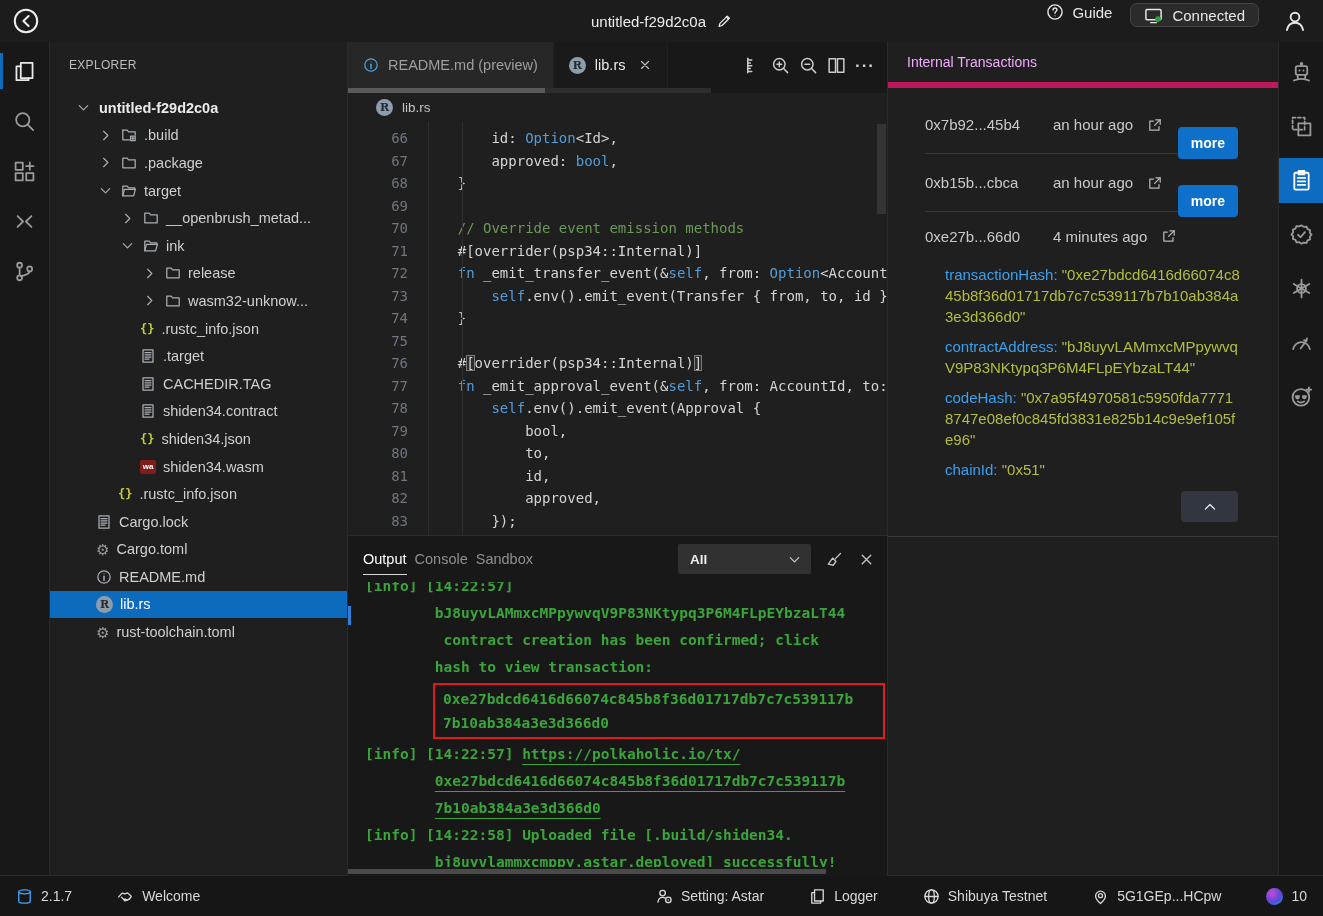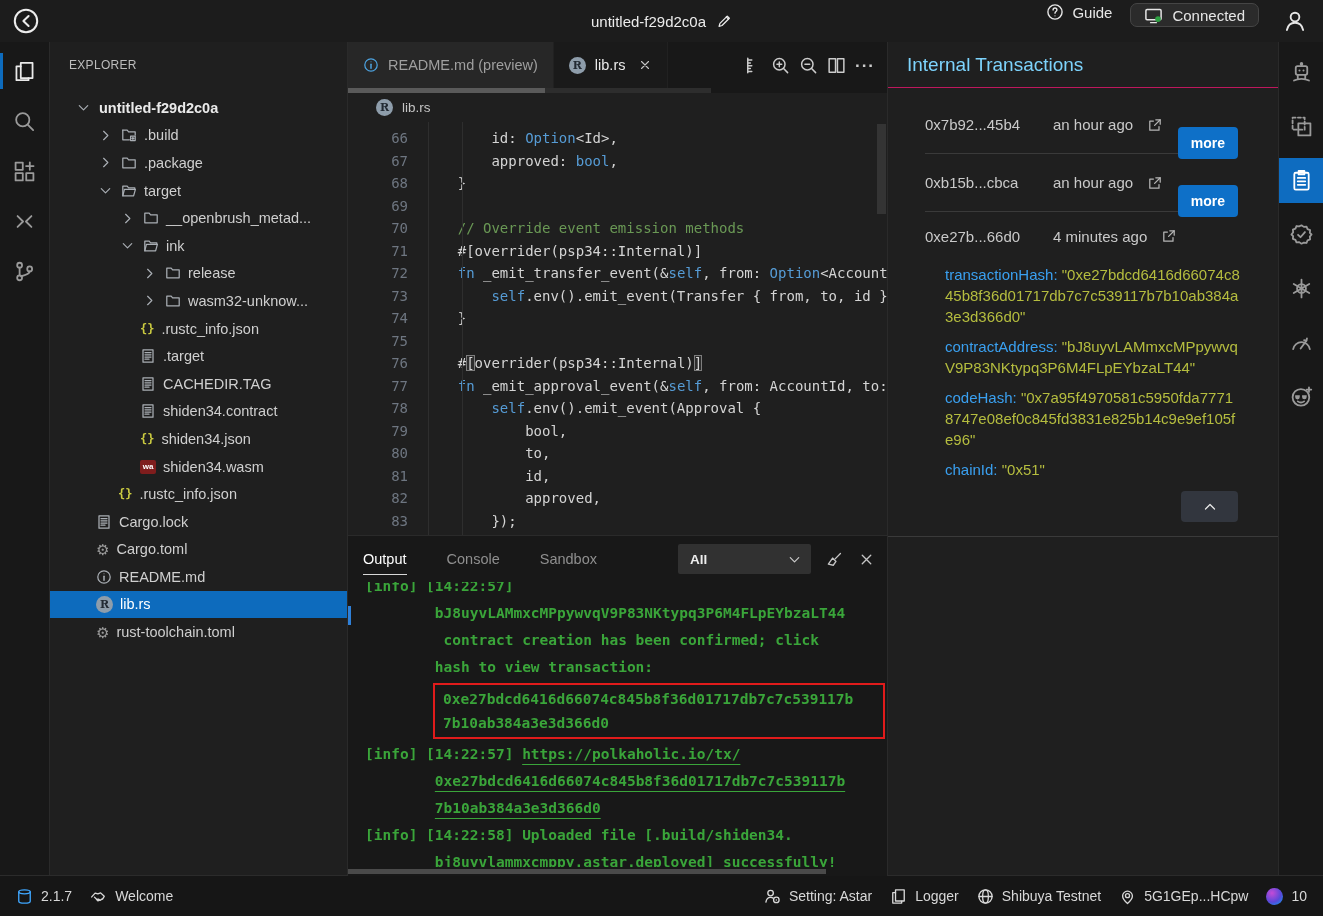--- a/index.html
+++ b/index.html
@@ -100,40 +100,40 @@
   .ol{white-space:pre;height:27px;}
   .u{text-decoration:underline;text-underline-offset:5px;cursor:pointer;}
   .redbox{border:2.5px solid #e01b1b;margin:2px 0 2px 68px;padding:2px 8px;width:452px;cursor:pointer;}
   .redbox .ol{height:24px;line-height:24px;}
   .out-sliver{position:absolute;left:0;top:24px;width:3px;height:19px;background:#2f80d8;}
   .hscroll{flex:0 0 9px;position:relative;background:#181818;}
   .hthumb{position:absolute;left:0;top:2px;height:5px;width:478px;background:#4a4a4a;}
 
   
   .rightpanel{flex:0 0 390px;background:#1f1f1f;display:flex;flex-direction:column;min-width:0;}
-  .rp-header{flex:0 0 46px;display:flex;align-items:center;padding-left:19px;font-size:19px;color:#7dd3fc;border-bottom:1px solid #be185d;}
+  .rp-header{flex:0 0 46px;display:flex;align-items:center;padding-left:19px;font-size:14px;color:#f0abfc;border-bottom:6px solid #be185d;}
   .tx-rows{margin-top:8px;}
   .txrow{display:flex;align-items:center;margin:0 40px 0 37px;height:58px;border-bottom:1px solid #3a3a3a;font-size:15px;color:#c9c9c9;}
   .txrow:last-child{border-bottom:none;height:48px;}
   .txhash{width:118px;}
   .txtime{margin-left:10px;}
   .ext{margin-left:14px;color:#b5b5b5;cursor:pointer;}
   .ext svg{width:16px;height:16px;}
   .more-btn{margin-left:auto;background:#0e70c8;color:#ffffff;border:none;border-radius:4px;font-weight:700;font-size:14px;padding:8px 13px;font-family:"Liberation Sans",sans-serif;cursor:pointer;margin-top:36px;}
   .tx-details{padding:4px 38px 0 57px;font-size:15px;line-height:21px;word-break:break-all;}
   .kv{margin-bottom:9px;}
   .k{color:#3aa0f0;}
   .v{color:#b5bd3f;}
   .collapse-btn{margin:2px 40px 0 auto;width:57px;height:31px;background:#32363e;border:none;border-radius:4px;color:#e8e8e8;display:flex;align-items:center;justify-content:center;cursor:pointer;}
   .collapse-btn svg{width:16px;height:16px;}
   .rp-divider{border-top:1px solid #3a3a3a;margin-top:14px;}
 
   
   .statusbar{flex:0 0 41px;background:#161616;border-top:1px solid #2b2b2b;display:flex;align-items:center;justify-content:space-between;padding:0 16px;font-size:14px;color:#d8d8d8;}
-  .sb-left,.sb-right{display:flex;align-items:center;gap:18px;}
+  .sb-left,.sb-right{display:flex;align-items:center;gap:45px;}
   .sbi{display:flex;align-items:center;gap:8px;cursor:pointer;white-space:nowrap;}
   .sbi .ic svg{width:17px;height:17px;}
   .pd{width:17px;height:17px;border-radius:50%;background:radial-gradient(circle at 35% 30%,#c44bd6 0%,#5a48d9 55%,#00a8f0 100%);display:inline-block;}
 </style>
 </head>
 <body>
 
 <div class="app">
 
   <div class="titlebar">
@@ -511,21 +511,21 @@
             <div class="cl"><span class="ln">79</span><span class="ct"><span class="s-d">            bool,</span></span></div>
             <div class="cl"><span class="ln">80</span><span class="ct"><span class="s-d">            to,</span></span></div>
             <div class="cl"><span class="ln">81</span><span class="ct"><span class="s-d">            id,</span></span></div>
             <div class="cl"><span class="ln">82</span><span class="ct"><span class="s-d">            approved,</span></span></div>
             <div class="cl"><span class="ln">83</span><span class="ct"><span class="s-d">        });</span></span></div>
           </div>
         <div class="vthumb"></div>
       </div>
       <div class="panel">
         <div class="panel-header">
-          <div id="panel-tabs" style="display:flex;align-items:stretch;gap:40px;height:100%;justify-content:flex-end;">
+          <div id="panel-tabs" style="display:flex;align-items:stretch;gap:8px;height:100%;justify-content:flex-end;">
               <div class="ptab active">Output</div>
               <div class="ptab ">Console</div>
               <div class="ptab ">Sandbox</div>
             </div>
           <div class="panel-controls">
             <div class="dropdown">
               <span>All</span>
               <span id="dd-chev" class="ic">
                   <svg viewBox="0 0 16 16" fill="none" stroke="currentColor" stroke-width="1.25" stroke-linecap="round" stroke-linejoin="round">
                     <path d="M3.5 6l4.5 4.5L12.5 6"></path>

